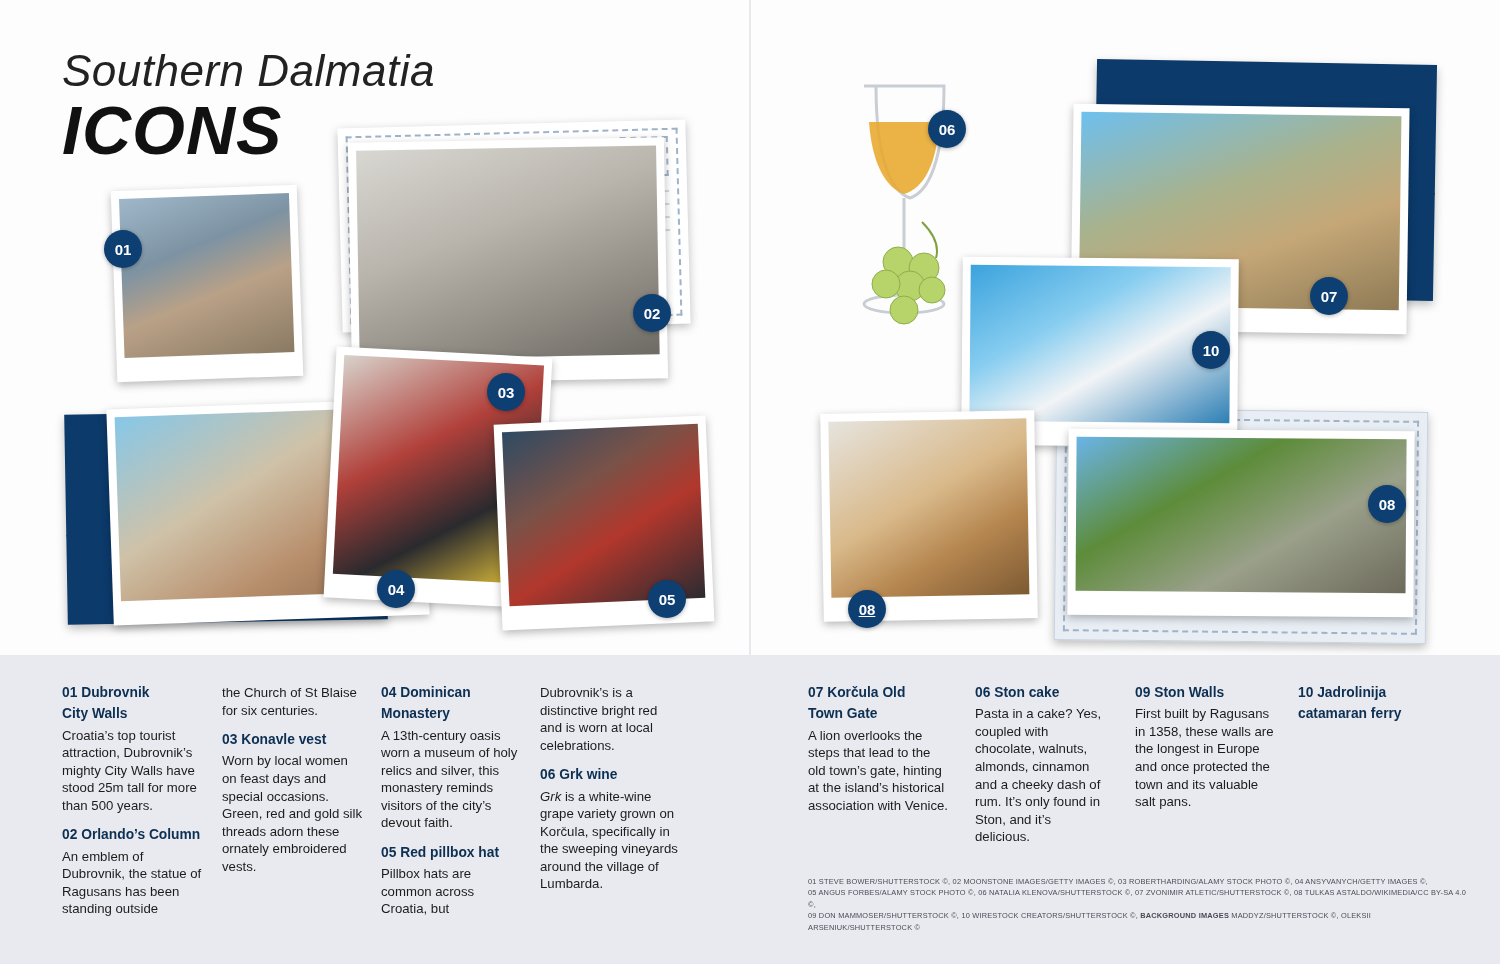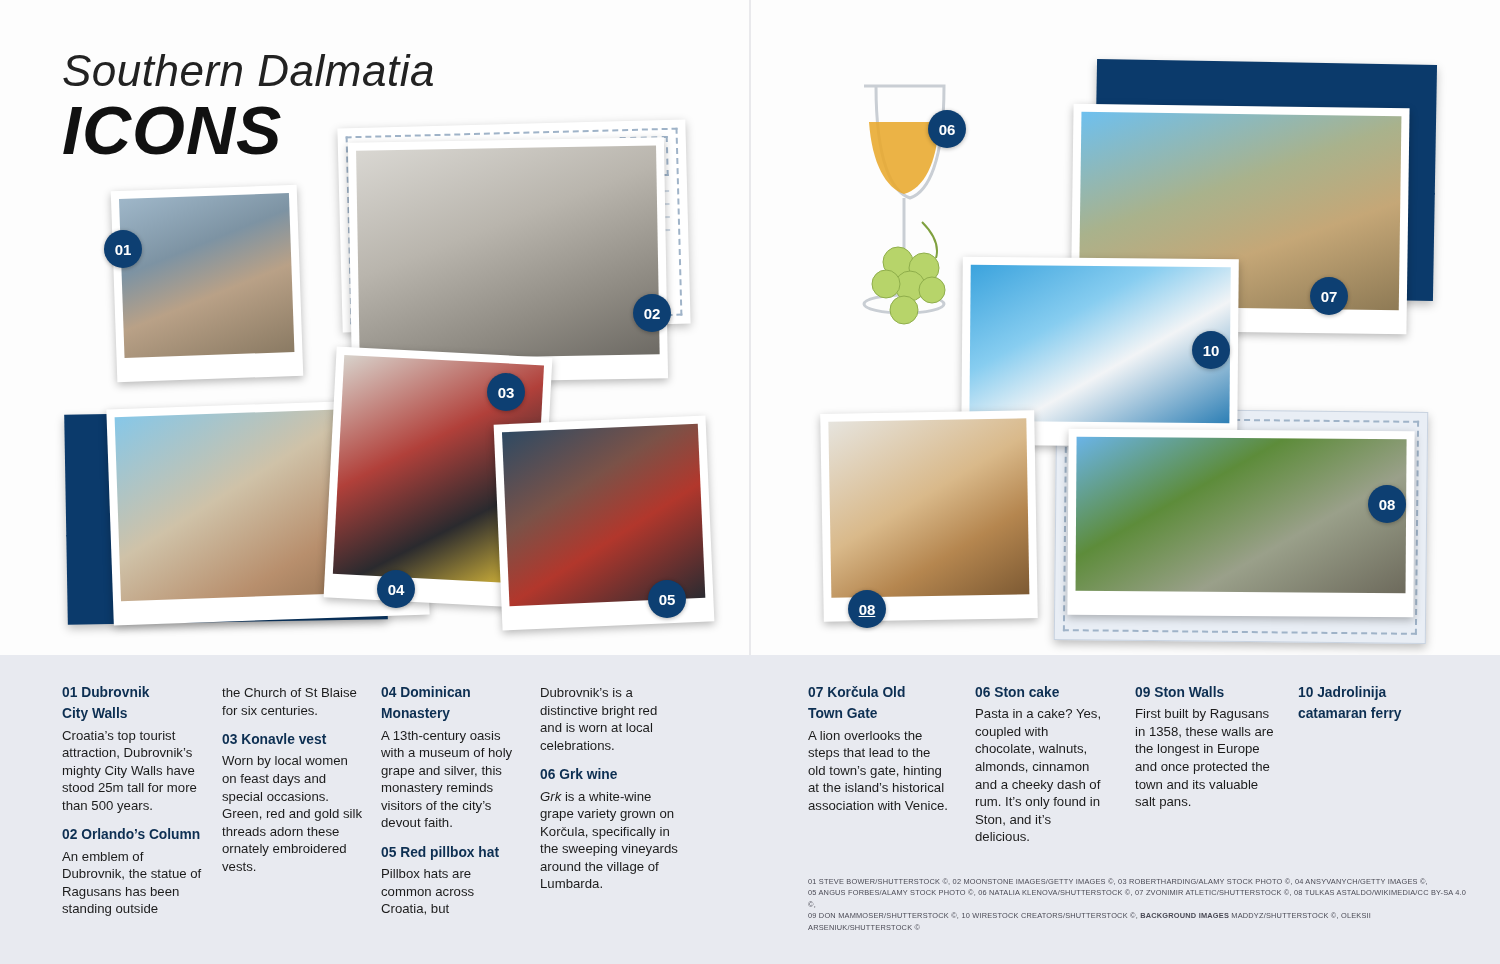--- a/index.html
+++ b/index.html
@@ -176,21 +176,21 @@
 
   <div class="textcol" style="left:222px;top:684px;width:140px;">
     <p>the Church of St Blaise for six centuries.</p>
     <h4>03 Konavle  vest</h4>
     <p>Worn by local women on feast days and special occasions. Green, red and gold silk threads adorn these ornately embroidered vests.</p>
   </div>
 
   <div class="textcol" style="left:381px;top:684px;width:140px;">
     <h4>04 Dominican</h4>
     <h4>Monastery</h4>
-    <p>A 13th-century oasis with a museum of holy grape and silver, this monastery reminds visitors of the city’s devout faith.</p>
+    <p>A 13th-century oasis worn a museum of holy relics and silver, this monastery reminds visitors of the city’s devout faith.</p>
     <h4>05 Red pillbox hat</h4>
     <p>Pillbox hats are common across Croatia, but</p>
   </div>
 
   <div class="textcol" style="left:540px;top:684px;width:142px;">
     <p>Dubrovnik’s is a distinctive bright red and is worn at local celebrations.</p>
     <h4>06 Grk wine</h4>
     <p>
       <em>Grk</em><span> is a white-wine grape variety grown on Korčula, specifically in the sweeping vineyards around the village of Lumbarda.</span>
     </p>

